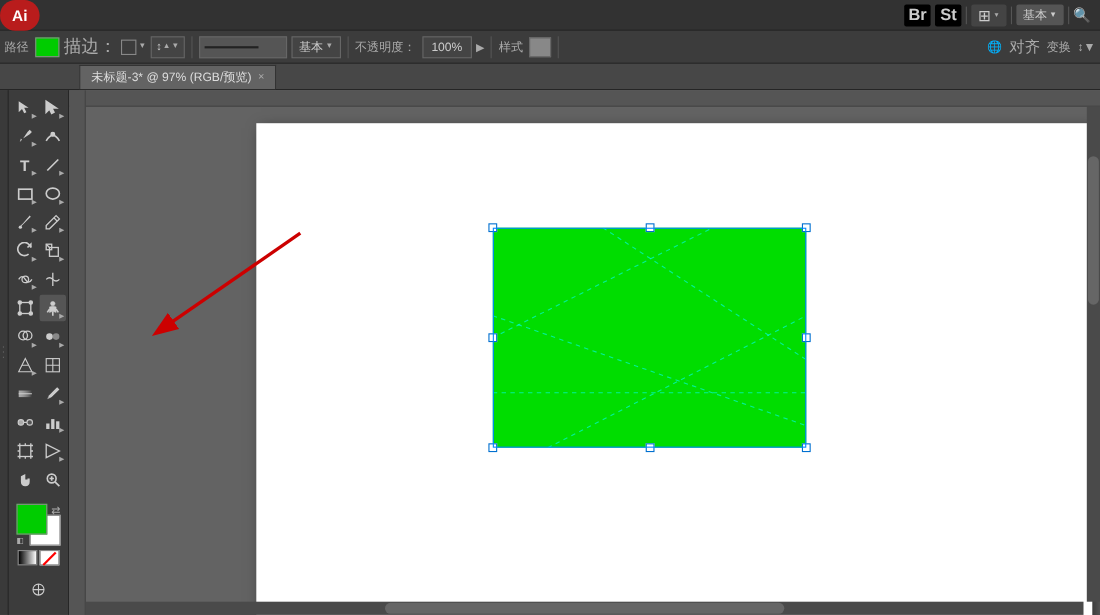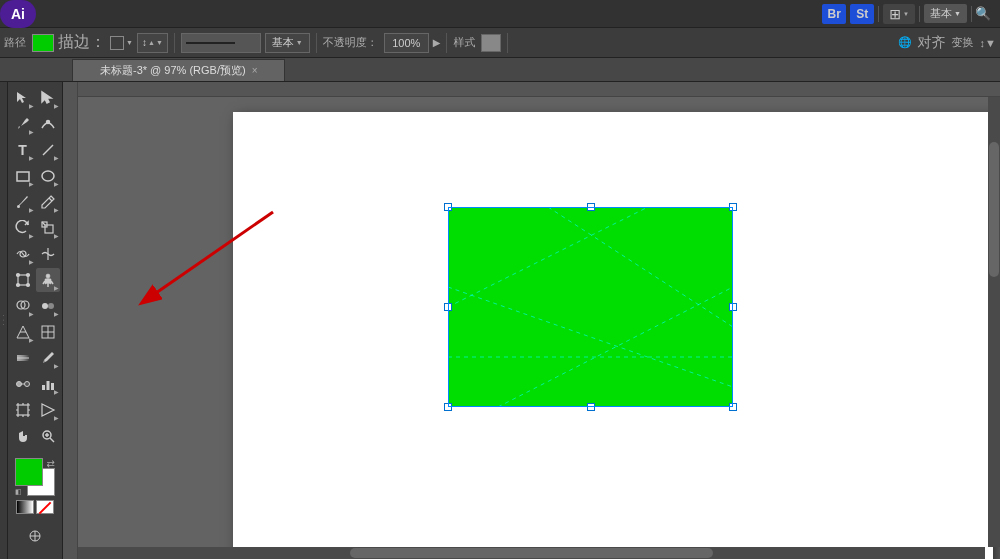--- a/index.html
+++ b/index.html
@@ -4,35 +4,35 @@
   <style>
     * { margin: 0; padding: 0; box-sizing: border-box; }
     body { width: 1000px; height: 559px; background: #535353; font-family: Arial, sans-serif; font-size: 12px; color: #ccc; overflow: hidden; user-select: none; }
 
     
     #menu-bar {
       width: 100%; height: 28px; background: #323232; display: flex; align-items: center;
       border-bottom: 1px solid #222;
     }
     #ai-logo {
-      width: 36px; height: 28px; background: #4c1d95; display: flex; align-items: center; justify-content: center;
+      width: 36px; height: 28px; background: #b91c1c; display: flex; align-items: center; justify-content: center;
       font-size: 14px; font-weight: bold; color: white; flex-shrink: 0; border-radius: 14px;
     }
     .menu-items { display: flex; align-items: center; height: 100%; }
     .menu-item {
       padding: 0 8px; height: 100%; display: flex; align-items: center;
       color: #ccc; font-size: 12px; cursor: pointer;
     }
 
     
     .right-menu-icons { margin-left: auto; display: flex; align-items: center; gap: 4px; padding-right: 8px; }
     .icon-btn-top {
-      width: 24px; height: 20px; background: #1d4ed8; border-radius: 2px;
+      width: 24px; height: 20px; background: #000000; border-radius: 2px;
       display: flex; align-items: center; justify-content: center;
-      font-size: 12px; color: #ccc; cursor: pointer; font-weight: bold;
+      font-size: 15px; color: #ccc; cursor: pointer; font-weight: bold;
     }
     .workspace-btn {
       background: #555; border-radius: 2px; padding: 2px 6px; font-size: 11px; cursor: pointer; color: #ccc;
       display: flex; align-items: center; gap: 2px;
     }
 
     
     #toolbar {
       width: 100%; height: 30px; background: #3C3C3C; display: flex; align-items: center;
       border-bottom: 1px solid #222; padding: 0 4px; gap: 4px;
@@ -47,21 +47,21 @@
     }
     .toolbar-sep { width: 1px; height: 20px; background: #555; margin: 0 2px; }
 
     
     #tab-bar {
       width: 100%; height: 24px; background: #474747; display: flex; align-items: flex-end;
       padding-left: 72px; border-bottom: 1px solid #222;
     }
     .doc-tab {
       height: 22px; background: #636363; border: 1px solid #333; border-bottom: none;
-      padding: 0 27px; display: flex; align-items: center; gap: 6px; font-size: 11px; color: #ddd;
+      padding: 0 10px; display: flex; align-items: center; gap: 6px; font-size: 11px; color: #ddd;
       cursor: pointer; min-width: 120px;
     }
     .doc-tab .close-x { font-size: 10px; color: #aaa; cursor: pointer; }
 
     
     #main-layout { display: flex; width: 100%; height: calc(559px - 28px - 30px - 24px); }
 
     
     #left-collapse {
       width: 8px; height: 100%; background: #3a3a3a; border-right: 1px solid #222;

